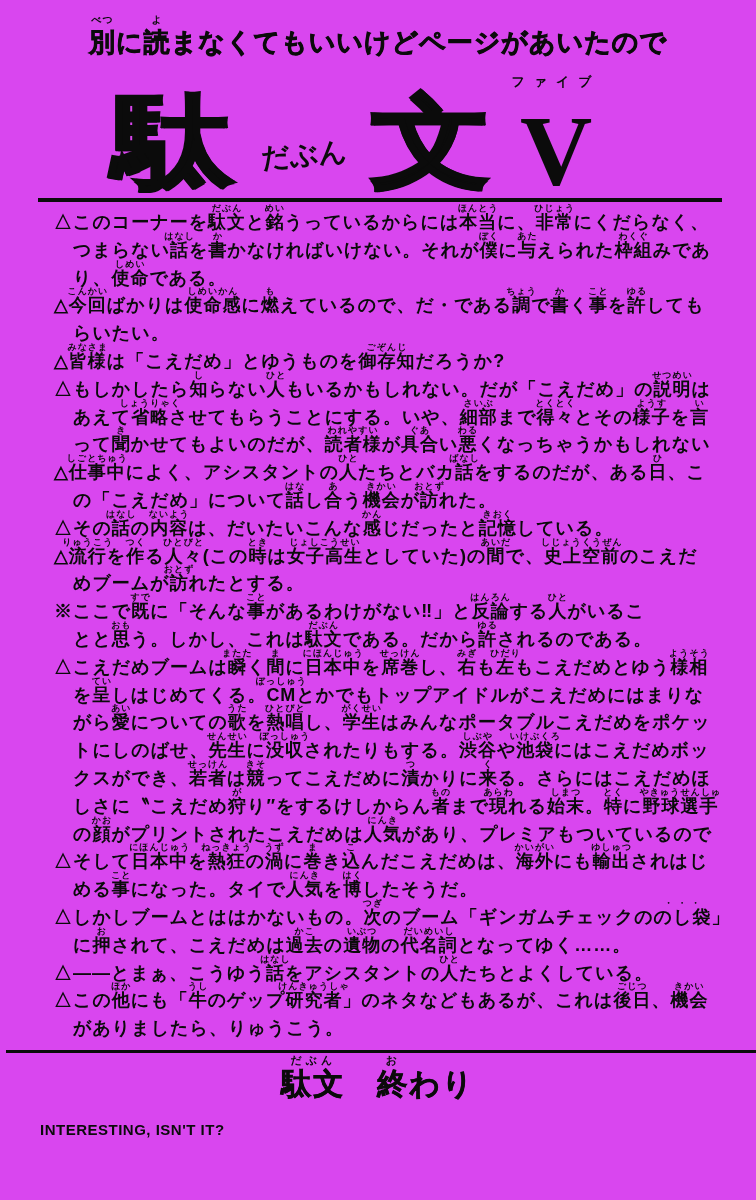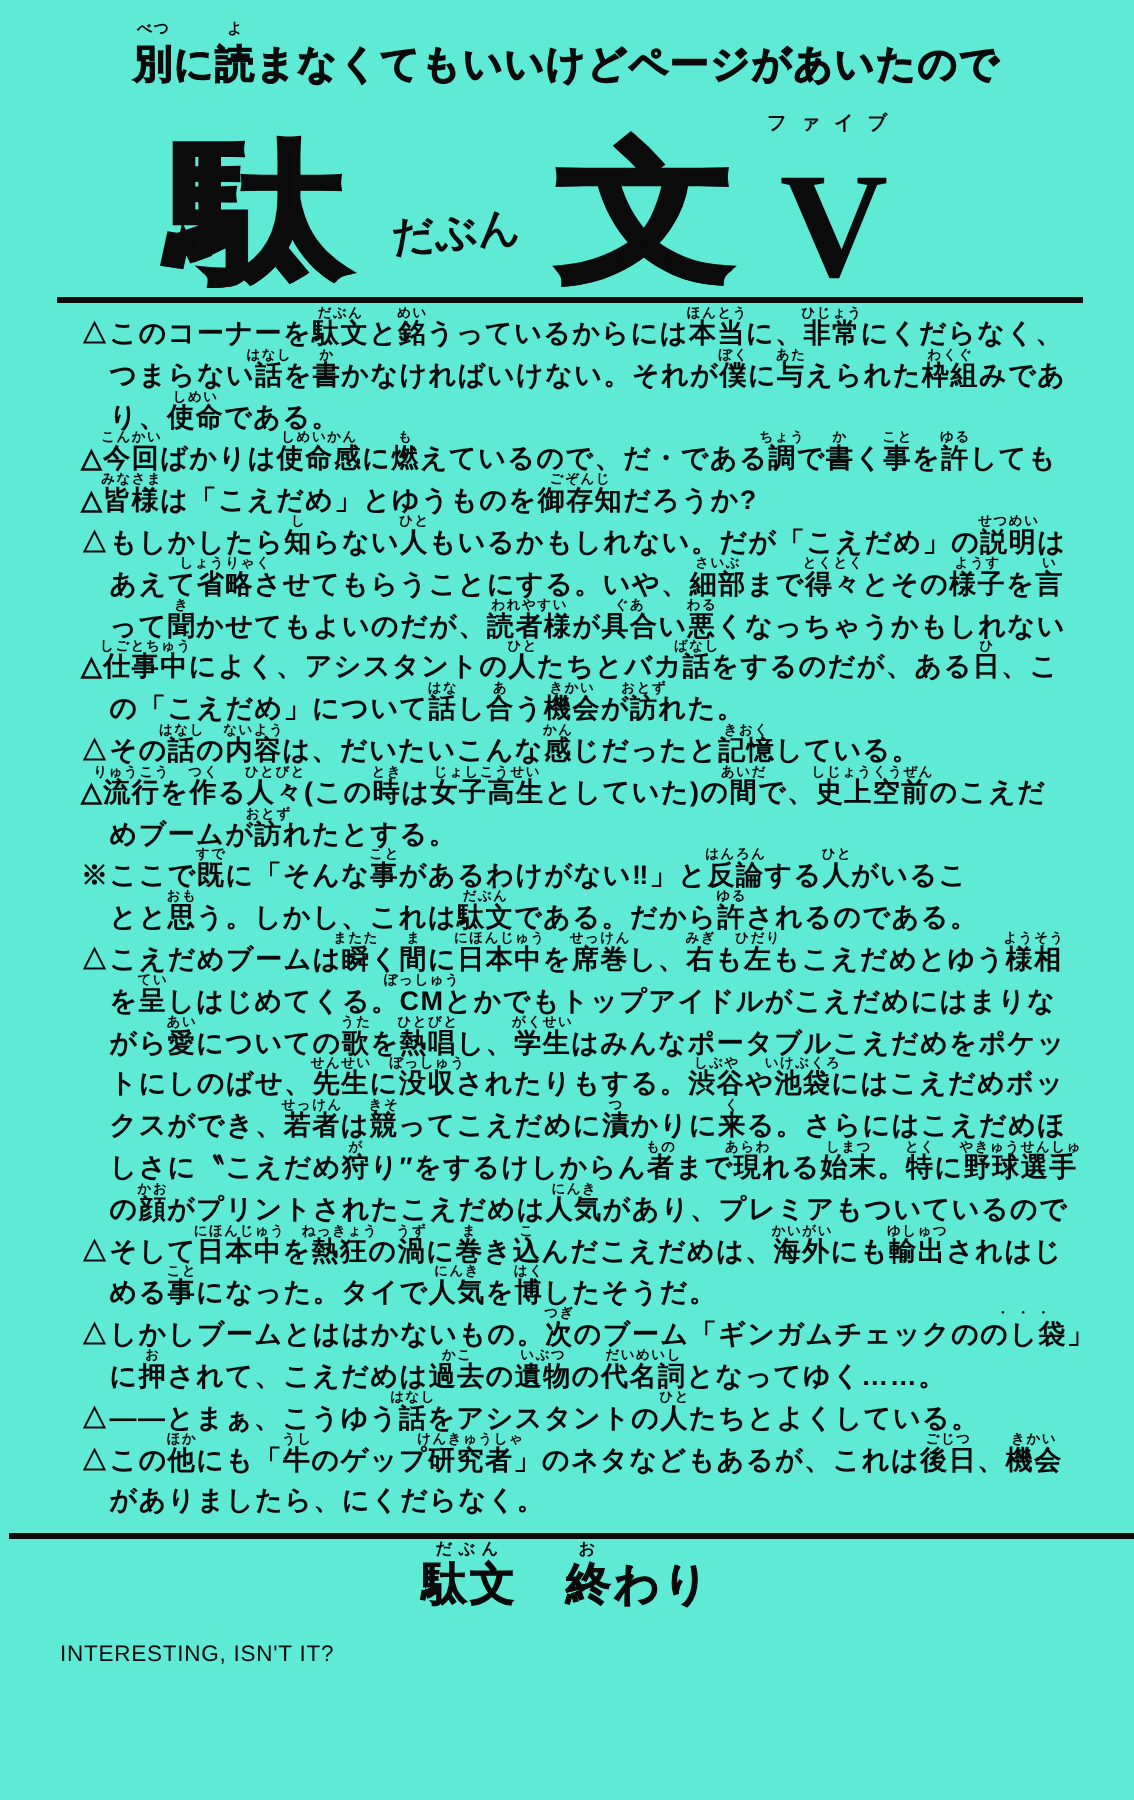--- a/index.html
+++ b/index.html
@@ -1,19 +1,19 @@
 <!DOCTYPE html>
 <html><head>
 <meta charset="utf-8">
 <style>
   html,body{margin:0;padding:0;background:#e8e8e4;}
   .page{
     position:relative;
     width:756px;height:1200px;
-    background:#5eead4;
+    background:#d946ef;
     color:#0b0b0b;
     font-family:"Liberation Sans",sans-serif;
     overflow:hidden;
   }
   
   .rb{position:relative;display:inline-block;}
   .rt{
     position:absolute;top:-5px;left:50%;transform:translateX(-50%);
     font-size:9px;line-height:9px;font-weight:bold;letter-spacing:1px;
     white-space:nowrap;-webkit-text-stroke:0;
@@ -68,21 +68,21 @@
   .line.indent{padding-left:19px;}
   
   .end-line{
     margin-top:10px;text-align:center;
     font-size:30px;font-weight:bold;letter-spacing:2px;line-height:42px;
     -webkit-text-stroke:0.6px #0b0b0b;
   }
   .end-line .rt{font-size:11px;top:-7px;letter-spacing:4px;-webkit-text-stroke:0;}
   .bottom-caption{
     margin:16px 0 0 40px;
-    font-size:15px;font-weight:normal;letter-spacing:0.5px;
+    font-size:15px;font-weight:bold;letter-spacing:0.5px;
     font-family:"Liberation Sans",sans-serif;
   }
 </style>
 </head>
 <body>
 
 <div class="page">
 
   <div class="header-line"><span class="rb"><span class="rt">べつ</span>別</span>に<span class="rb"><span class="rt">よ</span>読</span>まなくてもいいけどページがあいたので</div>
 
@@ -96,20 +96,21 @@
     </span>
   </div>
 
   <div class="rule-top"></div>
 
   <div class="article-body">
       <div class="line">△このコーナーを<span class="rb"><span class="rt">だぶん</span>駄文</span>と<span class="rb"><span class="rt">めい</span>銘</span>うっているからには<span class="rb"><span class="rt">ほんとう</span>本当</span>に、<span class="rb"><span class="rt">ひじょう</span>非常</span>にくだらなく、</div>
       <div class="line indent">つまらない<span class="rb"><span class="rt">はなし</span>話</span>を<span class="rb"><span class="rt">か</span>書</span>かなければいけない。それが<span class="rb"><span class="rt">ぼく</span>僕</span>に<span class="rb"><span class="rt">あた</span>与</span>えられた<span class="rb"><span class="rt">わくぐ</span>枠組</span>みであ</div>
       <div class="line indent">り、<span class="rb"><span class="rt">しめい</span>使命</span>である。</div>
       <div class="line">△<span class="rb"><span class="rt">こんかい</span>今回</span>ばかりは<span class="rb"><span class="rt">しめいかん</span>使命感</span>に<span class="rb"><span class="rt">も</span>燃</span>えているので、だ・である<span class="rb"><span class="rt">ちょう</span>調</span>で<span class="rb"><span class="rt">か</span>書</span>く<span class="rb"><span class="rt">こと</span>事</span>を<span class="rb"><span class="rt">ゆる</span>許</span>しても</div>
+      <div class="line indent">らいたい。</div>
       <div class="line">△<span class="rb"><span class="rt">みなさま</span>皆様</span>は「こえだめ」とゆうものを<span class="rb"><span class="rt">ごぞんじ</span>御存知</span>だろうか?</div>
       <div class="line">△もしかしたら<span class="rb"><span class="rt">し</span>知</span>らない<span class="rb"><span class="rt">ひと</span>人</span>もいるかもしれない。だが「こえだめ」の<span class="rb"><span class="rt">せつめい</span>説明</span>は</div>
       <div class="line indent">あえて<span class="rb"><span class="rt">しょうりゃく</span>省略</span>させてもらうことにする。いや、<span class="rb"><span class="rt">さいぶ</span>細部</span>まで<span class="rb"><span class="rt">とくとく</span>得々</span>とその<span class="rb"><span class="rt">ようす</span>様子</span>を<span class="rb"><span class="rt">い</span>言</span></div>
       <div class="line indent">って<span class="rb"><span class="rt">き</span>聞</span>かせてもよいのだが、<span class="rb"><span class="rt">われやすい</span>読者様</span>が<span class="rb"><span class="rt">ぐあ</span>具合</span>い<span class="rb"><span class="rt">わる</span>悪</span>くなっちゃうかもしれない</div>
       <div class="line">△<span class="rb"><span class="rt">しごとちゅう</span>仕事中</span>によく、アシスタントの<span class="rb"><span class="rt">ひと</span>人</span>たちとバカ<span class="rb"><span class="rt">ばなし</span>話</span>をするのだが、ある<span class="rb"><span class="rt">ひ</span>日</span>、こ</div>
       <div class="line indent">の「こえだめ」について<span class="rb"><span class="rt">はな</span>話</span>し<span class="rb"><span class="rt">あ</span>合</span>う<span class="rb"><span class="rt">きかい</span>機会</span>が<span class="rb"><span class="rt">おとず</span>訪</span>れた。</div>
       <div class="line">△その<span class="rb"><span class="rt">はなし</span>話</span>の<span class="rb"><span class="rt">ないよう</span>内容</span>は、だいたいこんな<span class="rb"><span class="rt">かん</span>感</span>じだったと<span class="rb"><span class="rt">きおく</span>記憶</span>している。</div>
       <div class="line">△<span class="rb"><span class="rt">りゅうこう</span>流行</span>を<span class="rb"><span class="rt">つく</span>作</span>る<span class="rb"><span class="rt">ひとびと</span>人々</span>(この<span class="rb"><span class="rt">とき</span>時</span>は<span class="rb"><span class="rt">じょしこうせい</span>女子高生</span>としていた)の<span class="rb"><span class="rt">あいだ</span>間</span>で、<span class="rb"><span class="rt">しじょうくうぜん</span>史上空前</span>のこえだ</div>
       <div class="line indent">めブームが<span class="rb"><span class="rt">おとず</span>訪</span>れたとする。</div>
       <div class="line">※ここで<span class="rb"><span class="rt">すで</span>既</span>に「そんな<span class="rb"><span class="rt">こと</span>事</span>があるわけがない‼」と<span class="rb"><span class="rt">はんろん</span>反論</span>する<span class="rb"><span class="rt">ひと</span>人</span>がいるこ</div>
@@ -120,21 +121,21 @@
       <div class="line indent">トにしのばせ、<span class="rb"><span class="rt">せんせい</span>先生</span>に<span class="rb"><span class="rt">ぼっしゅう</span>没収</span>されたりもする。<span class="rb"><span class="rt">しぶや</span>渋谷</span>や<span class="rb"><span class="rt">いけぶくろ</span>池袋</span>にはこえだめボッ</div>
       <div class="line indent">クスができ、<span class="rb"><span class="rt">せっけん</span>若者</span>は<span class="rb"><span class="rt">きそ</span>競</span>ってこえだめに<span class="rb"><span class="rt">つ</span>漬</span>かりに<span class="rb"><span class="rt">く</span>来</span>る。さらにはこえだめほ</div>
       <div class="line indent">しさに〝こえだめ<span class="rb"><span class="rt">が</span>狩</span>り″をするけしからん<span class="rb"><span class="rt">もの</span>者</span>まで<span class="rb"><span class="rt">あらわ</span>現</span>れる<span class="rb"><span class="rt">しまつ</span>始末</span>。<span class="rb"><span class="rt">とく</span>特</span>に<span class="rb"><span class="rt">やきゅうせんしゅ</span>野球選手</span></div>
       <div class="line indent">の<span class="rb"><span class="rt">かお</span>顔</span>がプリントされたこえだめは<span class="rb"><span class="rt">にんき</span>人気</span>があり、プレミアもついているので</div>
       <div class="line">△そして<span class="rb"><span class="rt">にほんじゅう</span>日本中</span>を<span class="rb"><span class="rt">ねっきょう</span>熱狂</span>の<span class="rb"><span class="rt">うず</span>渦</span>に<span class="rb"><span class="rt">ま</span>巻</span>き<span class="rb"><span class="rt">こ</span>込</span>んだこえだめは、<span class="rb"><span class="rt">かいがい</span>海外</span>にも<span class="rb"><span class="rt">ゆしゅつ</span>輸出</span>されはじ</div>
       <div class="line indent">める<span class="rb"><span class="rt">こと</span>事</span>になった。タイで<span class="rb"><span class="rt">にんき</span>人気</span>を<span class="rb"><span class="rt">はく</span>博</span>したそうだ。</div>
       <div class="line">△しかしブームとははかないもの。<span class="rb"><span class="rt">つぎ</span>次</span>のブーム「ギンガムチェックの<span class="rb"><span class="rt">・ ・ ・</span>のし袋</span>」</div>
       <div class="line indent">に<span class="rb"><span class="rt">お</span>押</span>されて、こえだめは<span class="rb"><span class="rt">かこ</span>過去</span>の<span class="rb"><span class="rt">いぶつ</span>遺物</span>の<span class="rb"><span class="rt">だいめいし</span>代名詞</span>となってゆく……。</div>
       <div class="line">△――とまぁ、こうゆう<span class="rb"><span class="rt">はなし</span>話</span>をアシスタントの<span class="rb"><span class="rt">ひと</span>人</span>たちとよくしている。</div>
       <div class="line">△この<span class="rb"><span class="rt">ほか</span>他</span>にも「<span class="rb"><span class="rt">うし</span>牛</span>のゲップ<span class="rb"><span class="rt">けんきゅうしゃ</span>研究者</span>」のネタなどもあるが、これは<span class="rb"><span class="rt">ごじつ</span>後日</span>、<span class="rb"><span class="rt">きかい</span>機会</span></div>
-      <div class="line indent">がありましたら、にくだらなく。</div>
+      <div class="line indent">がありましたら、りゅうこう。</div>
     </div>
 
   <div class="rule-bottom"></div>
 
   <div class="end-line"><span class="rb"><span class="rt">だぶん</span>駄文</span>　<span class="rb"><span class="rt">お</span>終</span>わり</div>
 
   <div class="bottom-caption">INTERESTING, ISN'T IT?</div>
 
 </div>
 

